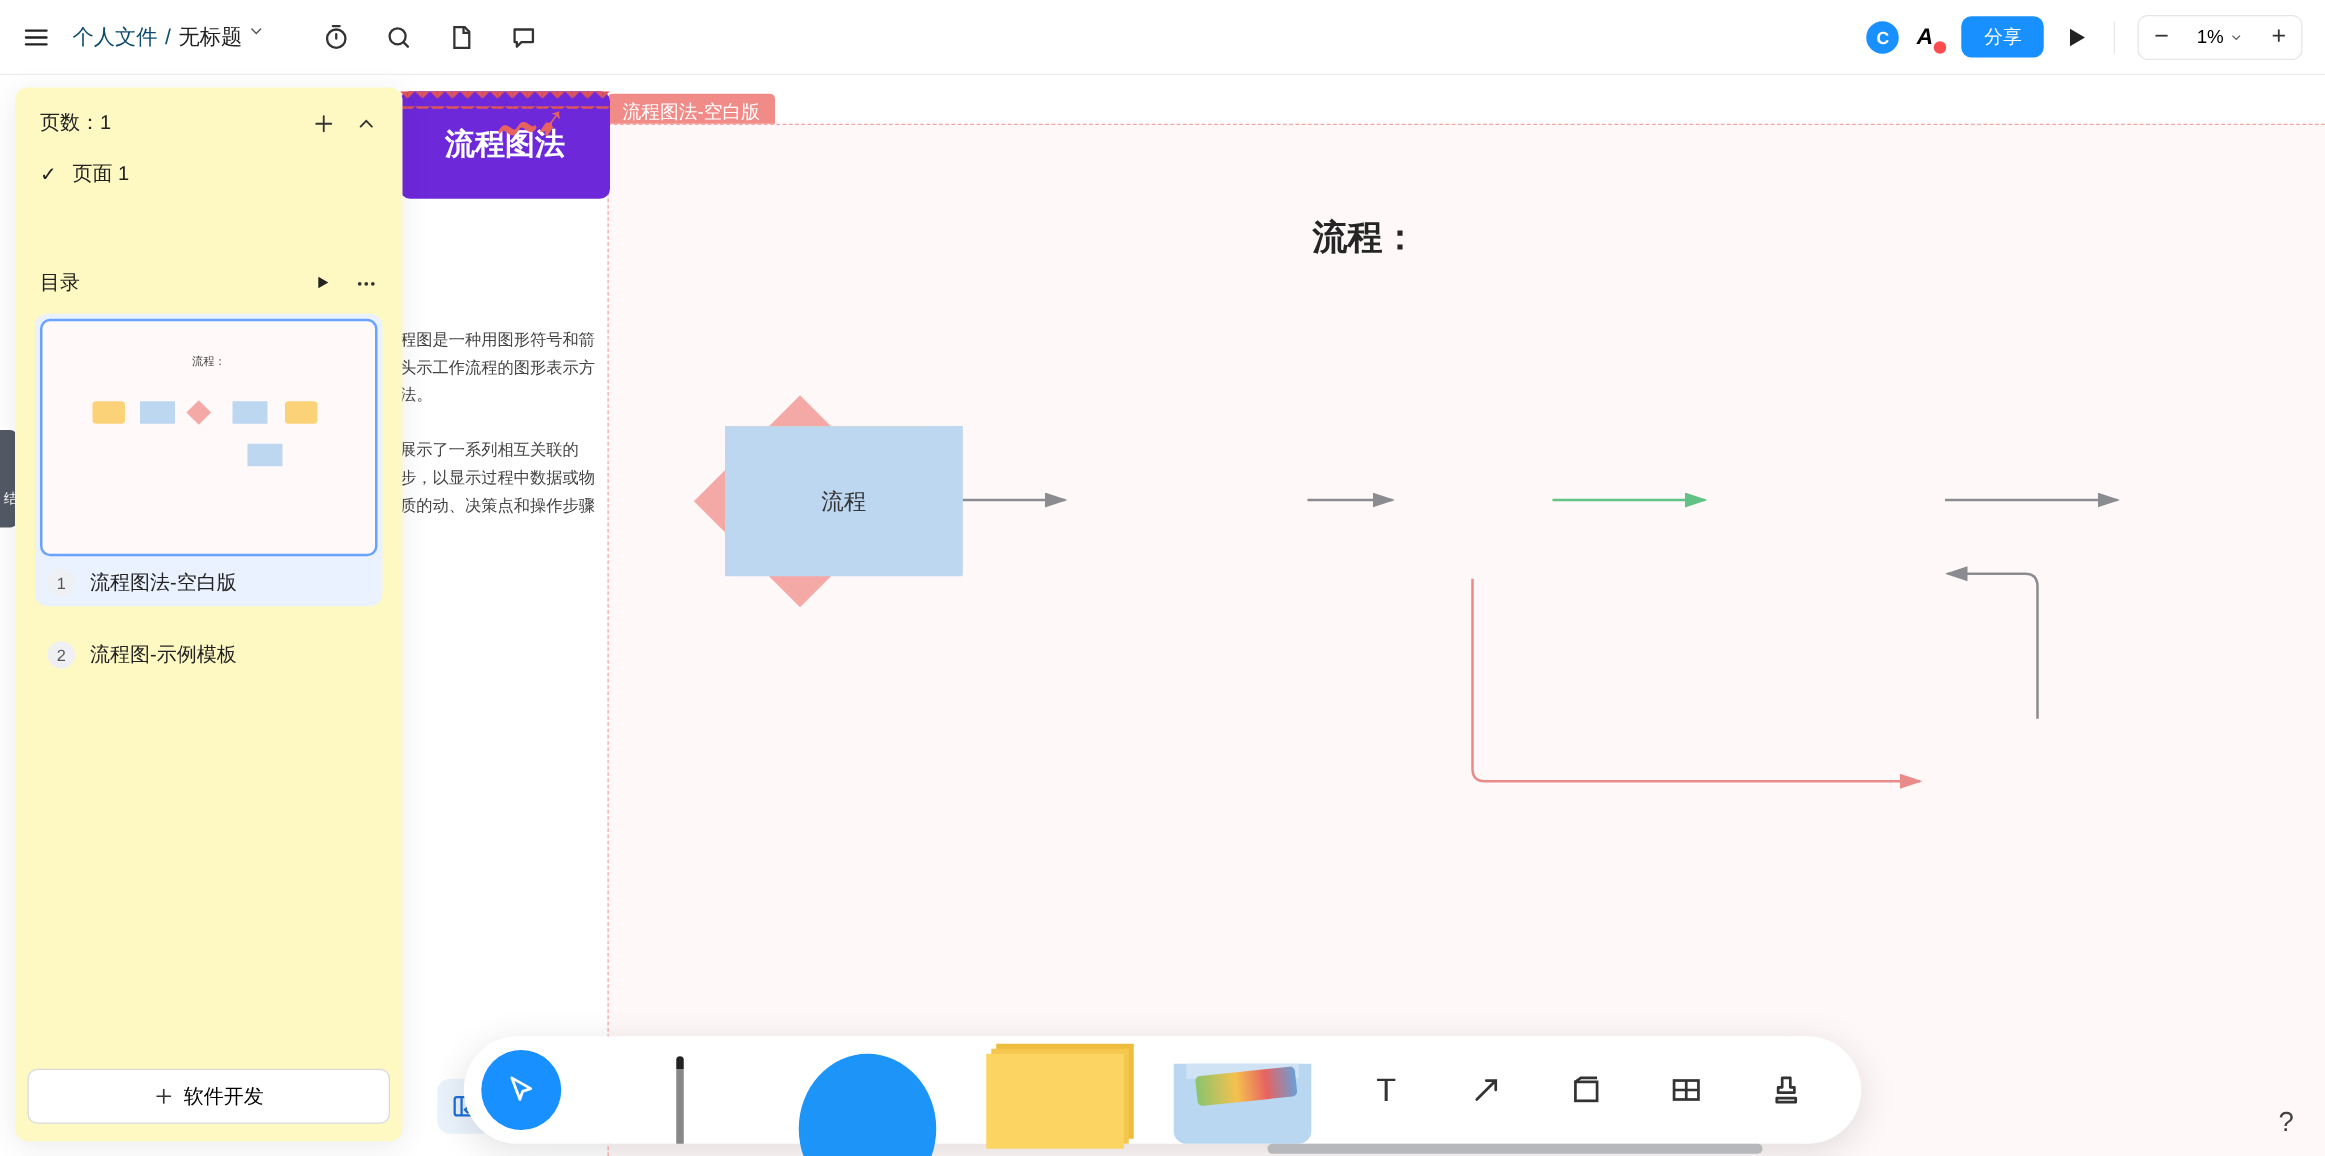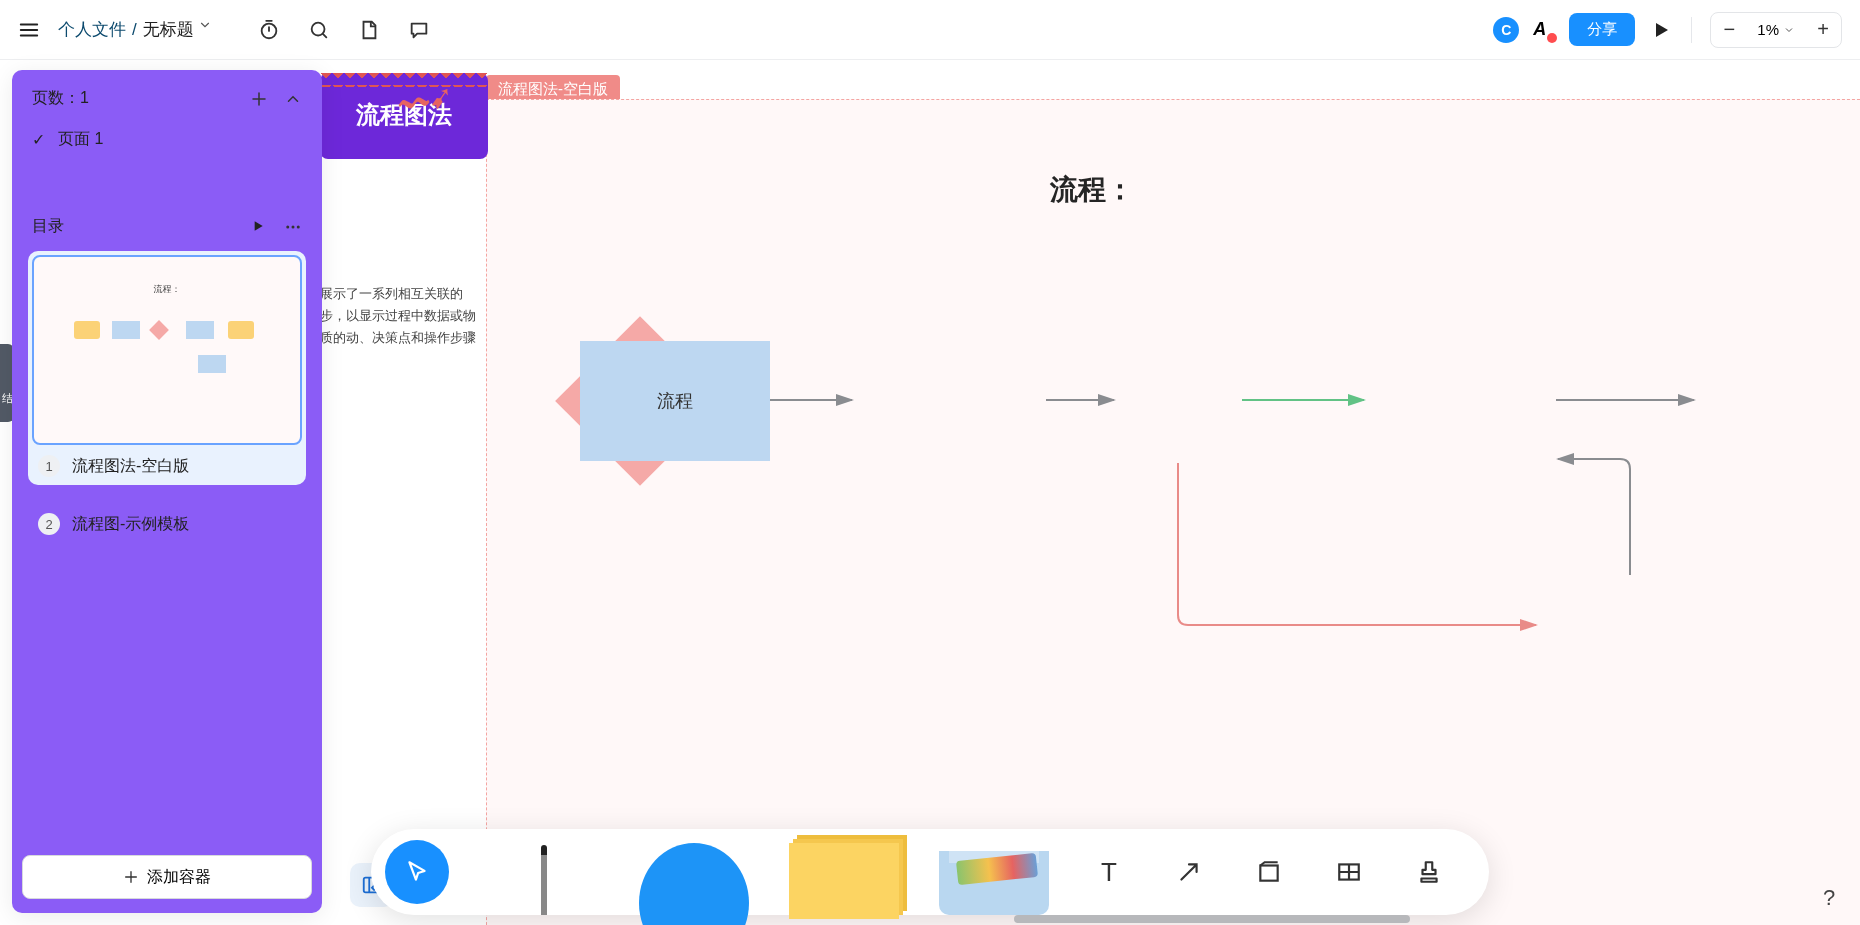--- a/index.html
+++ b/index.html
@@ -19,21 +19,21 @@
 .font-badge { position: relative; width: 22px; height: 22px; }
 .font-badge .dot { position: absolute; right: -2px; bottom: -2px; width: 10px; height: 10px; border-radius: 50%; background: #ff4d4f; }
 .share-btn { background: #1890ff; color: #fff; border: none; border-radius: 8px; padding: 7px 18px; font-size: 15px; cursor: pointer; }
 .play-big { width: 24px; height: 24px; cursor: pointer; }
 .divider-v { width: 1px; height: 26px; background: #e5e7eb; margin: 0 4px; }
 .zoom-group { display: flex; align-items: center; border: 1px solid #e3e5e8; border-radius: 8px; height: 36px; }
 .zoom-btn { width: 36px; height: 34px; display: flex; align-items: center; justify-content: center; cursor: pointer; font-size: 20px; color: #333; }
 .zoom-val { padding: 0 10px; font-size: 15px; display: flex; align-items: center; gap: 4px; cursor: pointer; }
 
 
-.side-panel { position: absolute; top: 70px; left: 12px; width: 310px; bottom: 12px; background: #8b5cf6; border-radius: 10px; box-shadow: 0 4px 24px rgba(0,0,0,0.08); padding: 14px 10px; display: flex; flex-direction: column; }
+.side-panel { position: absolute; top: 70px; left: 12px; width: 310px; bottom: 12px; background: #fef9c3; border-radius: 10px; box-shadow: 0 4px 24px rgba(0,0,0,0.08); padding: 14px 10px; display: flex; flex-direction: column; }
 .sp-header { display: flex; align-items: center; padding: 4px 10px 14px; font-size: 16px; color: #222; }
 .sp-header .actions { margin-left: auto; display: flex; gap: 16px; }
 .page-item { display: flex; align-items: center; gap: 10px; padding: 6px 10px; font-size: 16px; color: #222; border-radius: 6px; cursor: pointer; }
 .page-item .check { width: 16px; }
 .sp-section { margin-top: 56px; display: flex; align-items: center; padding: 4px 10px 10px; font-size: 16px; color: #222; }
 .sp-section .actions { margin-left: auto; display: flex; gap: 18px; }
 .thumb-list { flex: 1; overflow: auto; display: flex; flex-direction: column; gap: 14px; padding: 4px 6px; }
 .thumb-card { border-radius: 10px; overflow: hidden; cursor: pointer; padding: 4px; }
 .thumb-card.active { background: #e9f2fe; }
 .thumb-card.active .thumb-preview { border: 2px solid #6aa3ff; }
@@ -156,21 +156,21 @@
 
 <div class="canvas">
   <div class="frame-label">流程图法-空白版</div>
   <div class="frame-border"></div>
 
   <div class="intro-card">
     <span>流程图法</span>
   </div>
   <div class="squiggle">〰➹</div>
   <div class="intro-text">
-    <br>
+    <p>程图是一种用图形符号和箭头示工作流程的图形表示方法。</p><br>
     <p>展示了一系列相互关联的步，以显示过程中数据或物质的动、决策点和操作步骤</p><br>
   </div>
 
   <div class="flow-title">流程：</div>
 
   <div class="flow">
     <svg class="arrows">
       <defs>
         <marker id="ah" markerWidth="10" markerHeight="10" refX="8" refY="3" orient="auto">
             <path d="M0,0 L0,6 L9,3 z" fill="#8a8c90"></path>
@@ -269,21 +269,21 @@
         <span class="thumb-num">2</span>
         <span>流程图-示例模板</span>
       </div>
     </div>
   </div>
 
   <button class="add-container-btn">
     <svg width="16" height="16" viewBox="0 0 24 24">
         <path d="M12 4v16M4 12h16" stroke="#333" stroke-width="2" stroke-linecap="round"></path>
       </svg>
-    <span>添加容器</span>
+    <span>软件开发</span>
   </button>
 </div>
 
 <div class="assets-icon">
   <svg width="22" height="22" viewBox="0 0 24 24">
       <rect x="3" y="4" width="18" height="16" rx="2" stroke="#1d6fd6" stroke-width="2" fill="none"></rect>
       <path d="M9 4v16" stroke="#1d6fd6" stroke-width="2"></path>
       <path d="M15 18l-3-3 3-3" stroke="#1d6fd6" stroke-width="2" fill="none"></path>
     </svg>
 </div>

